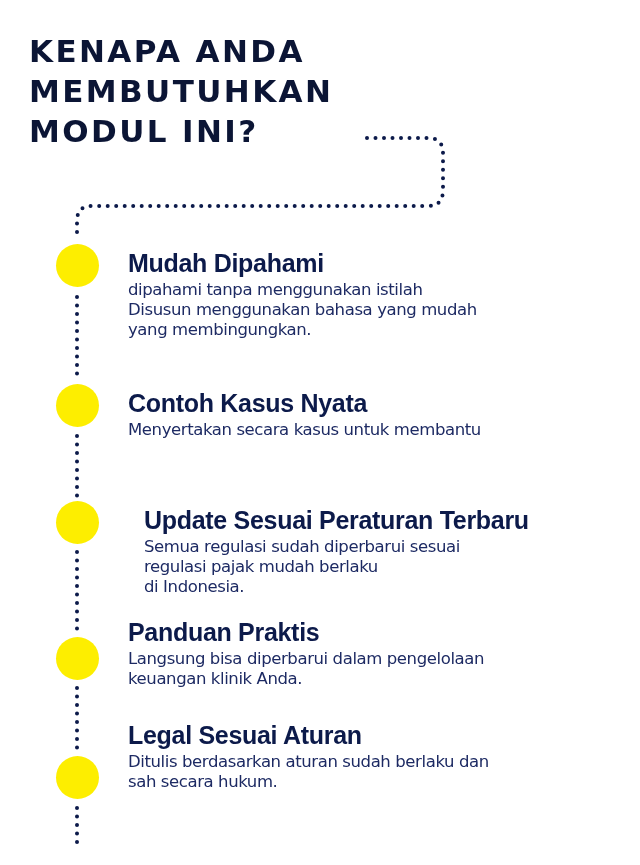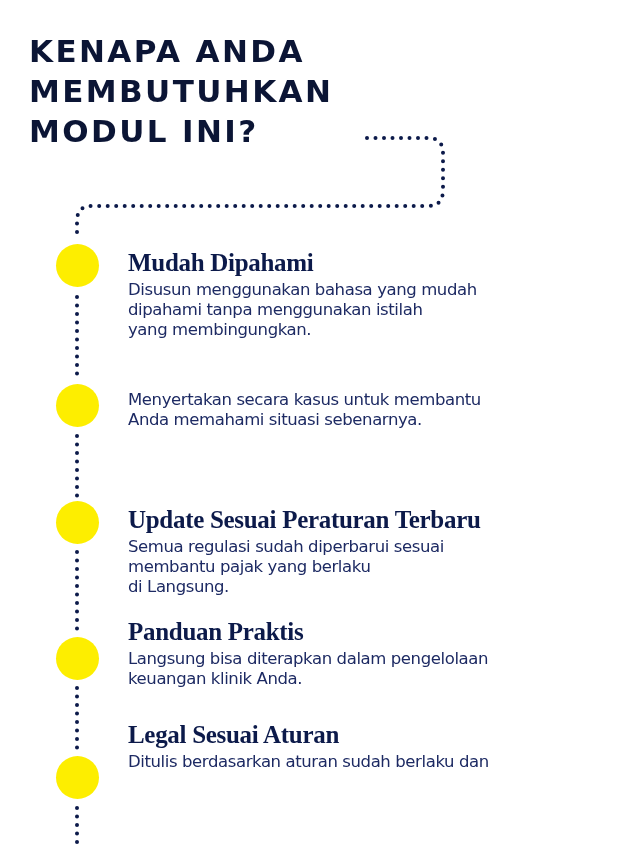--- a/index.html
+++ b/index.html
@@ -7,21 +7,21 @@
          font-family: "Liberation Sans", "DejaVu Sans", sans-serif; }
   .title { position: absolute; left: 29px; top: 31px; margin: 0;
            font-family: "DejaVu Sans", sans-serif; font-weight: bold;
            font-size: 31px; line-height: 40px; letter-spacing: 2.4px;
            color: #0b1535; text-transform: uppercase; }
   .title .line { display: block; white-space: nowrap; }
   svg.path { position: absolute; left: 0; top: 0; }
   .dot-circle { position: absolute; width: 43px; height: 43px; border-radius: 50%;
                 background: #fdee00; left: 56px; }
   .item { position: absolute; left: 128px; }
-  .item h2 { margin: 0; font-family: Liberation Serif, serif; font-weight: bold;
+  .item h2 { margin: 0; font-family: Liberation Sans, sans-serif; font-weight: bold;
              font-size: 25px; line-height: 30px; color: #0c1a4a; letter-spacing: -0.3px;
              white-space: nowrap; }
   .item p { margin: 2px 0 0 0; font-family: "DejaVu Sans", sans-serif; font-weight: normal;
             font-size: 16.5px; line-height: 20px; color: #1d2a63; letter-spacing: -0.4px; }
   .item p span { display: block; white-space: nowrap; }
 </style>
 </head>
 <body>
 
 <h1 class="title">
@@ -45,48 +45,49 @@
 
 <div class="dot-circle" style="top:244px;"></div>
 <div class="dot-circle" style="top:384px;"></div>
 <div class="dot-circle" style="top:501px;"></div>
 <div class="dot-circle" style="top:637px;"></div>
 <div class="dot-circle" style="top:756px;"></div>
 
 <div class="item" style="top:248px;">
   <h2>Mudah Dipahami</h2>
   <p>
+    <span>dipahami tanpa menggunakan istilah</span>
     <span>Disusun menggunakan bahasa yang mudah</span>
-    <span>dipahami tanpa menggunakan istilah</span>
     <span>yang membingungkan.</span>
   </p>
 </div>
 
 <div class="item" style="top:388px;">
+  <h2>Contoh Kasus Nyata</h2>
   <p>
     <span>Menyertakan secara kasus untuk membantu</span>
-    <span>Anda memahami situasi sebenarnya.</span>
   </p>
 </div>
 
-<div class="item" style="top:505px;">
+<div class="item" style="top:505px;margin-left:16px;">
   <h2>Update Sesuai Peraturan Terbaru</h2>
   <p>
     <span>Semua regulasi sudah diperbarui sesuai</span>
-    <span>membantu pajak yang berlaku</span>
-    <span>di Langsung.</span>
+    <span>regulasi pajak mudah berlaku</span>
+    <span>di Indonesia.</span>
   </p>
 </div>
 
 <div class="item" style="top:617px;">
   <h2>Panduan Praktis</h2>
   <p>
-    <span>Langsung bisa diterapkan dalam pengelolaan</span>
+    <span>Langsung bisa diperbarui dalam pengelolaan</span>
     <span>keuangan klinik Anda.</span>
   </p>
 </div>
 
 <div class="item" style="top:720px;">
   <h2>Legal Sesuai Aturan</h2>
   <p>
     <span>Ditulis berdasarkan aturan sudah berlaku dan</span>
+    <span>sah secara hukum.</span>
   </p>
 </div>
 
 </body></html>

